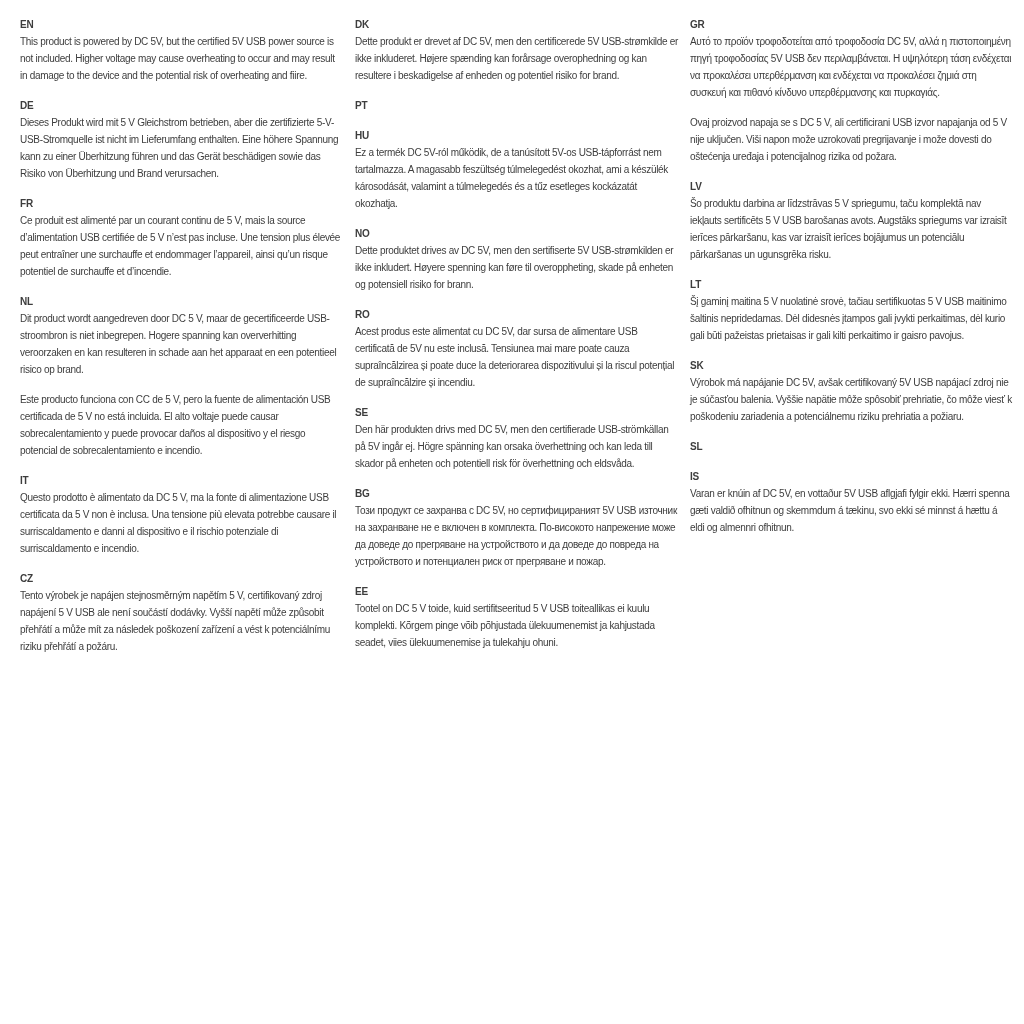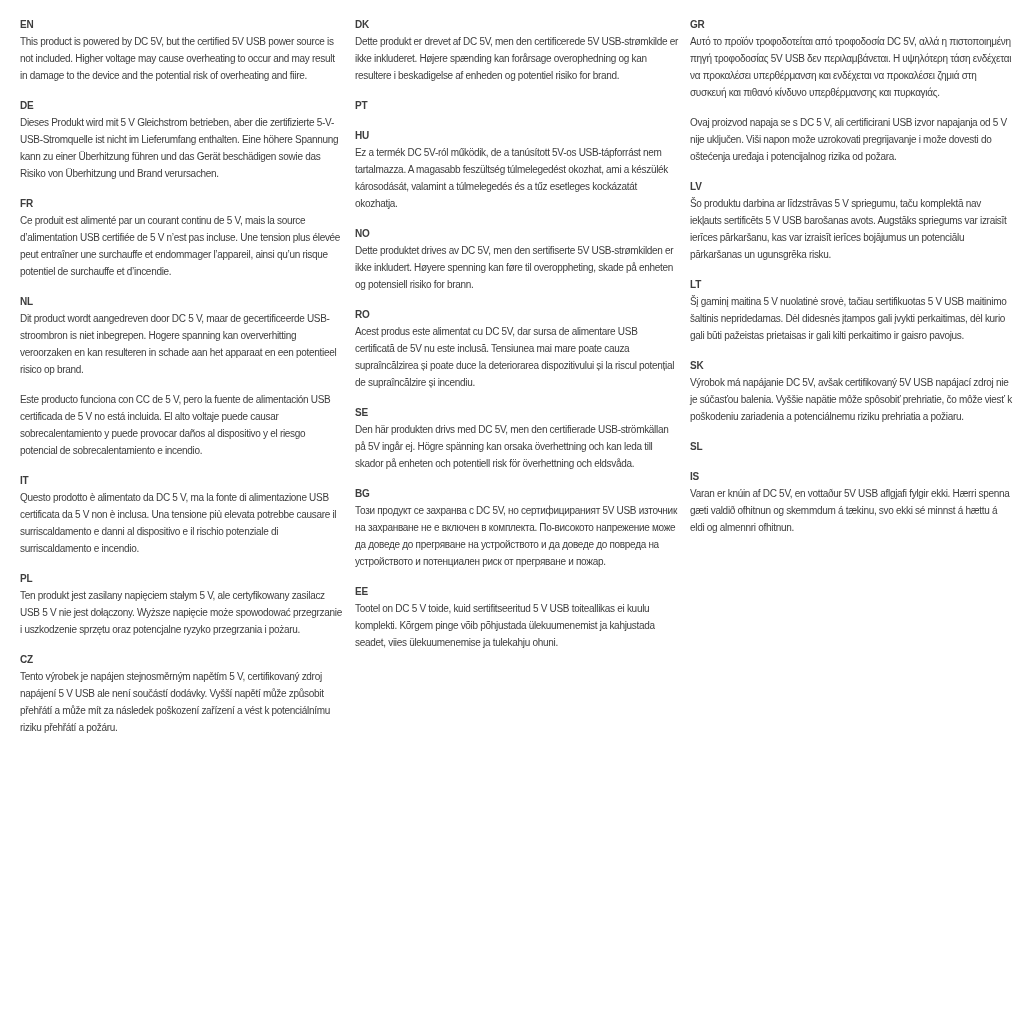--- a/index.html
+++ b/index.html
@@ -70,24 +70,20 @@
         <p class="lang-text">Dit product wordt aangedreven door DC 5 V, maar de gecertificeerde USB-stroombron is niet inbegrepen. Hogere spanning kan oververhitting veroorzaken en kan resulteren in schade aan het apparaat en een potentieel risico op brand.</p>
       </div>
       <div class="lang-section">
         <p class="lang-text">Este producto funciona con CC de 5 V, pero la fuente de alimentación USB certificada de 5 V no está incluida. El alto voltaje puede causar sobrecalentamiento y puede provocar daños al dispositivo y el riesgo potencial de sobrecalentamiento e incendio.</p>
       </div>
       <div class="lang-section">
         <p class="lang-code">IT</p>
         <p class="lang-text">Questo prodotto è alimentato da DC 5 V, ma la fonte di alimentazione USB certificata da 5 V non è inclusa. Una tensione più elevata potrebbe causare il surriscaldamento e danni al dispositivo e il rischio potenziale di surriscaldamento e incendio.</p>
       </div>
       <div class="lang-section">
-        <p class="lang-code">PL</p>
-        <p class="lang-text">Ten produkt jest zasilany napięciem stałym 5 V, ale certyfikowany zasilacz USB 5 V nie jest dołączony. Wyższe napięcie może spowodować przegrzanie i uszkodzenie sprzętu oraz potencjalne ryzyko przegrzania i pożaru.</p>
-      </div>
-      <div class="lang-section">
         <p class="lang-code">CZ</p>
         <p class="lang-text">Tento výrobek je napájen stejnosměrným napětím 5 V, certifikovaný zdroj napájení 5 V USB ale není součástí dodávky. Vyšší napětí může způsobit přehřátí a může mít za následek poškození zařízení a vést k potenciálnímu riziku přehřátí a požáru.</p>
       </div>
     </div>
 
     <div class="col">
       <div class="lang-section">
         <p class="lang-code">DK</p>
         <p class="lang-text">Dette produkt er drevet af DC 5V, men den certificerede 5V USB-strømkilde er ikke inkluderet. Højere spænding kan forårsage overophedning og kan resultere i beskadigelse af enheden og potentiel risiko for brand.</p>
       </div>

